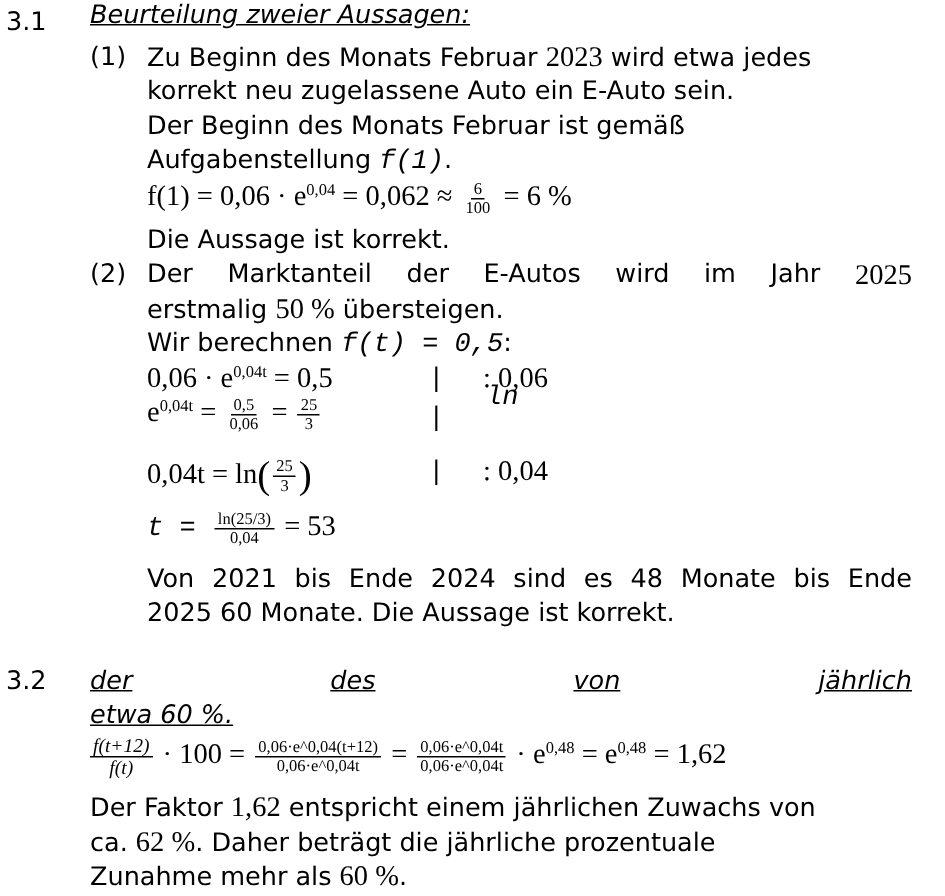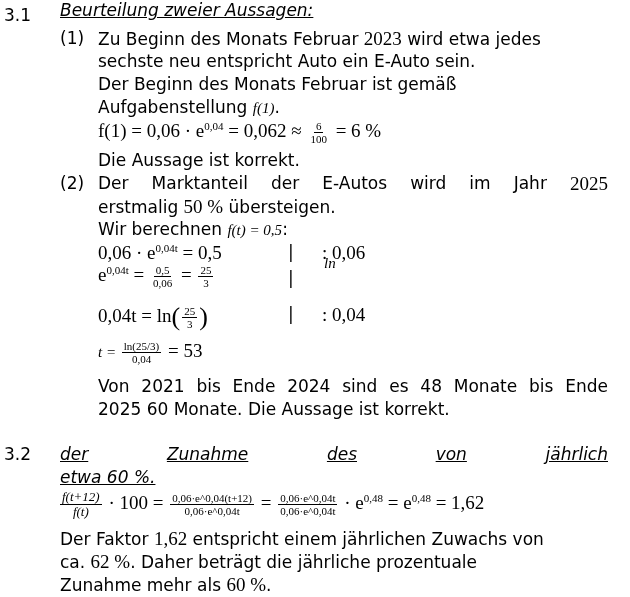--- a/index.html
+++ b/index.html
@@ -1,37 +1,37 @@
 <!DOCTYPE html>
 <html><head>
 <meta charset="utf-8">
 <style>
   html, body { margin:0; padding:0; background:#ffffff; }
   body { width:630px; height:597px; position:relative; overflow:hidden;
          font-family:"DejaVu Sans", sans-serif; color:#000; font-size:17px; }
   .abs { position:absolute; white-space:nowrap; }
   .num { left:4px; }
   .head { font-style:italic; text-decoration:underline; }
-  .mi { font-family:Liberation Serif, serif; font-style:italic; font-size:15px; }
+  .mi { font-family:Liberation Mono, monospace; font-style:italic; font-size:18px; }
   .mr { font-family:"Liberation Serif", serif; font-size:19px; }
   .frac { display:inline-flex; flex-direction:column; align-items:center; vertical-align:middle; font-size:11px; line-height:12px; margin:0 2px; }
   .frac .n { border-bottom:1px solid #000; padding:0 2px; }
   .frac .d { padding:0 2px; }
   sup { font-size:11px; vertical-align:7px; }
   .bar { font-family:"DejaVu Sans", sans-serif; }
 </style>
 </head>
 <body>
 
 <div class="abs num" style="top:5px;">3.1</div>
 <div class="abs head" style="left:60px;top:0;">Beurteilung zweier Aussagen:</div>
 
 <div class="abs" style="left:60px;top:28px;">(1)</div>
 <div class="abs" style="left:98px;top:28px;"><span>Zu Beginn des Monats Februar </span><span class="mr">2023</span><span> wird etwa jedes</span></div>
-<div class="abs" style="left:98px;top:51px;">sechste neu entspricht Auto ein E-Auto sein.</div>
+<div class="abs" style="left:98px;top:51px;">korrekt neu zugelassene Auto ein E-Auto sein.</div>
 <div class="abs" style="left:98px;top:74px;text-align:center;">Der Beginn des Monats Februar ist gemäß</div>
 <div class="abs" style="left:98px;top:97px;"><span>Aufgabenstellung </span><span class="mi">f(1)</span><span>.</span></div>
 <div class="abs mr" style="left:98px;top:120px;">
   <span>f(1) = 0,06 · e</span><sup>0,04</sup><span> = 0,062 ≈ </span><span class="frac">
       <span class="n">6</span>
       <span class="d">100</span>
     </span><span> = 6 %</span>
 </div>
 <div class="abs" style="left:98px;top:150px;">Die Aussage ist korrekt.</div>
 
@@ -86,21 +86,20 @@
   <span>48</span>
   <span>Monate</span>
   <span>bis</span>
   <span>Ende</span>
 </div>
 <div class="abs" style="left:98px;top:399px;">2025 60 Monate. Die Aussage ist korrekt.</div>
 
 <div class="abs num" style="top:444px;">3.2</div>
 <div class="abs head" style="left:60px;top:444px;width:548px;display:flex;justify-content:space-between;">
   <span>der</span>
-  <span>Zunahme</span>
   <span>des</span>
   <span>von</span>
   <span>jährlich</span>
 </div>
 <div class="abs head" style="left:60px;top:467px;">etwa 60 %.</div>
 
 <div class="abs mr" style="left:58px;top:490px;">
   <span class="frac" style="font-family:'Liberation Serif',serif;font-style:italic;font-size:13px;line-height:14px;">
       <span class="n">f(t+12)</span>
       <span class="d">f(t)</span>

